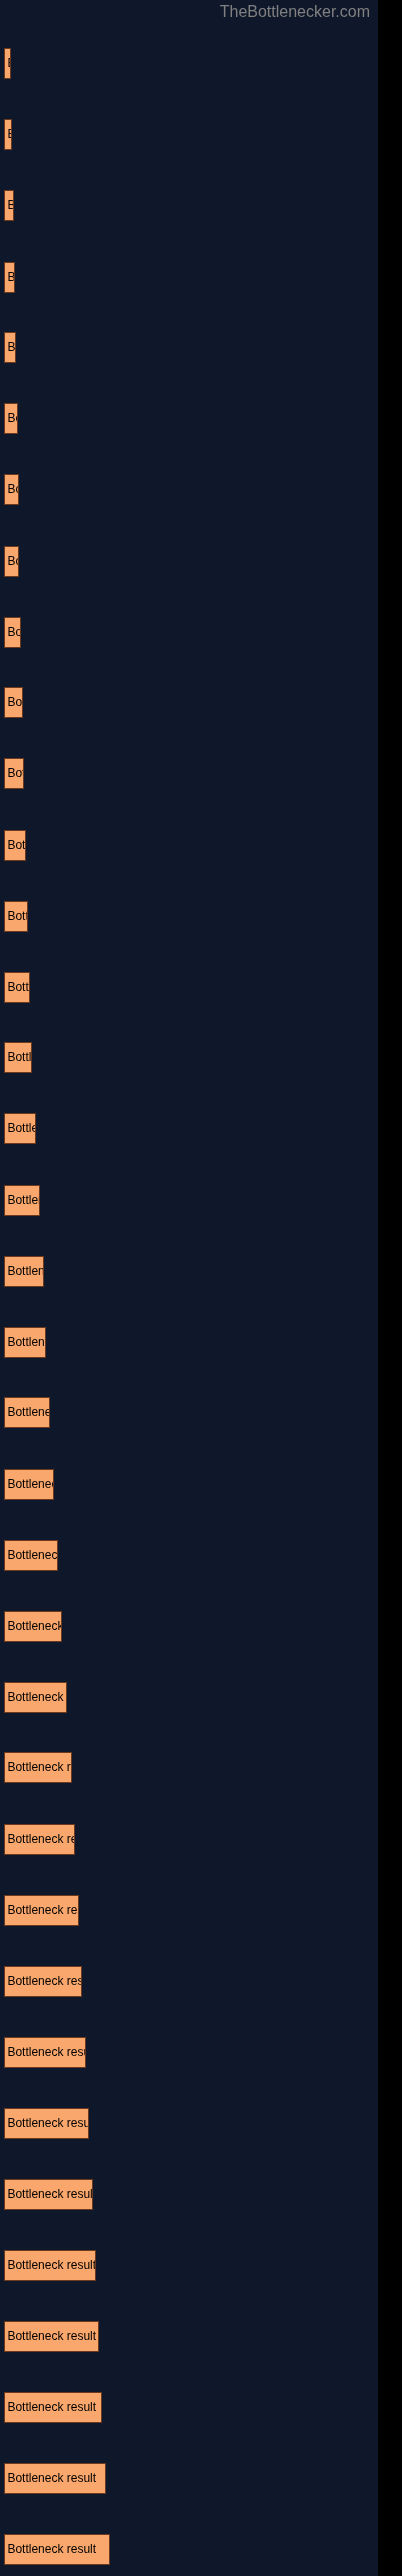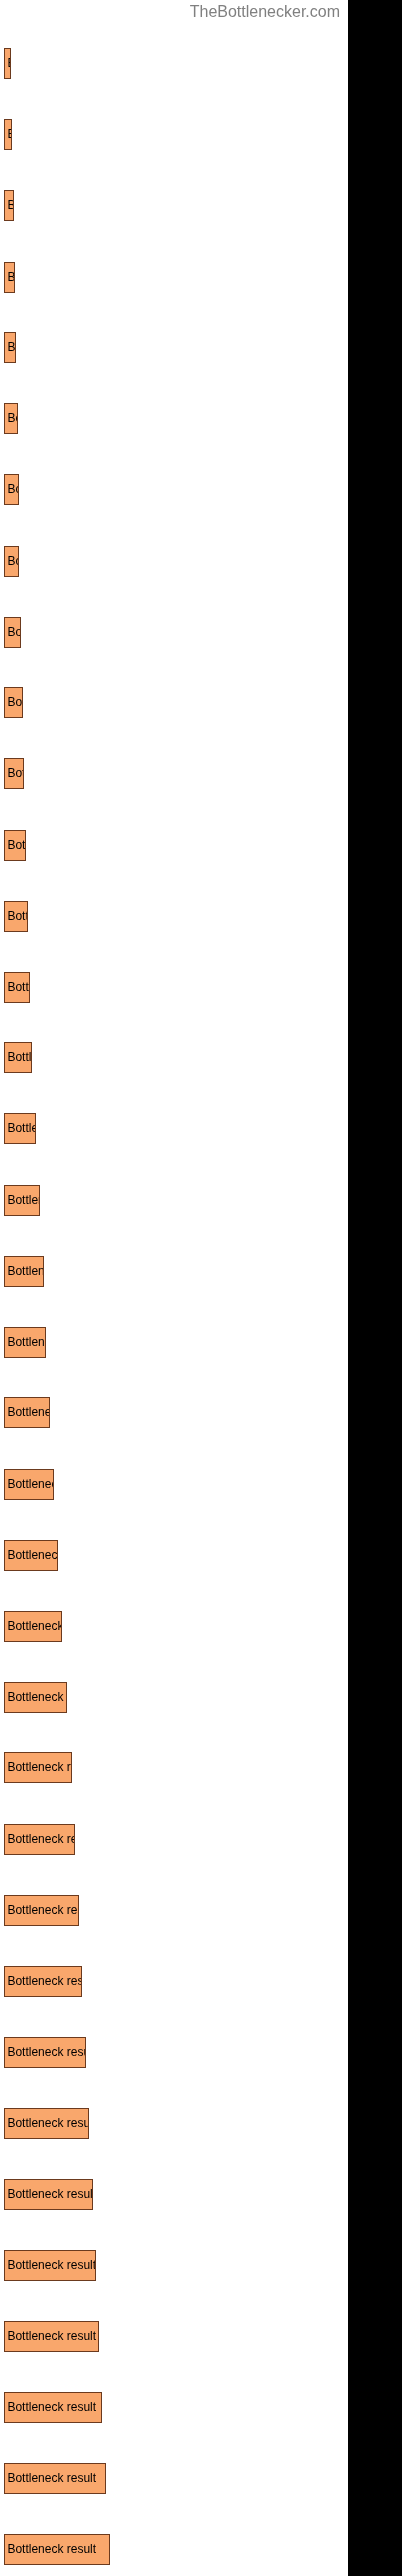--- a/index.html
+++ b/index.html
@@ -6,23 +6,23 @@
   html, body {
     margin: 0;
     padding: 0;
     background: #000000;
   }
   body {
     font-family: "Liberation Sans", sans-serif;
   }
   #page {
     position: relative;
-    width: 348px;
+    width: 378px;
     height: 2576px;
-    background: #ffffff;
+    background: #0f172a;
     overflow: hidden;
   }
   #watermark {
     position: absolute;
     right: 8px;
     top: 1.6px;
     font-size: 16px;
     line-height: 19.3px;
     color: #808080;
     letter-spacing: 0px;

